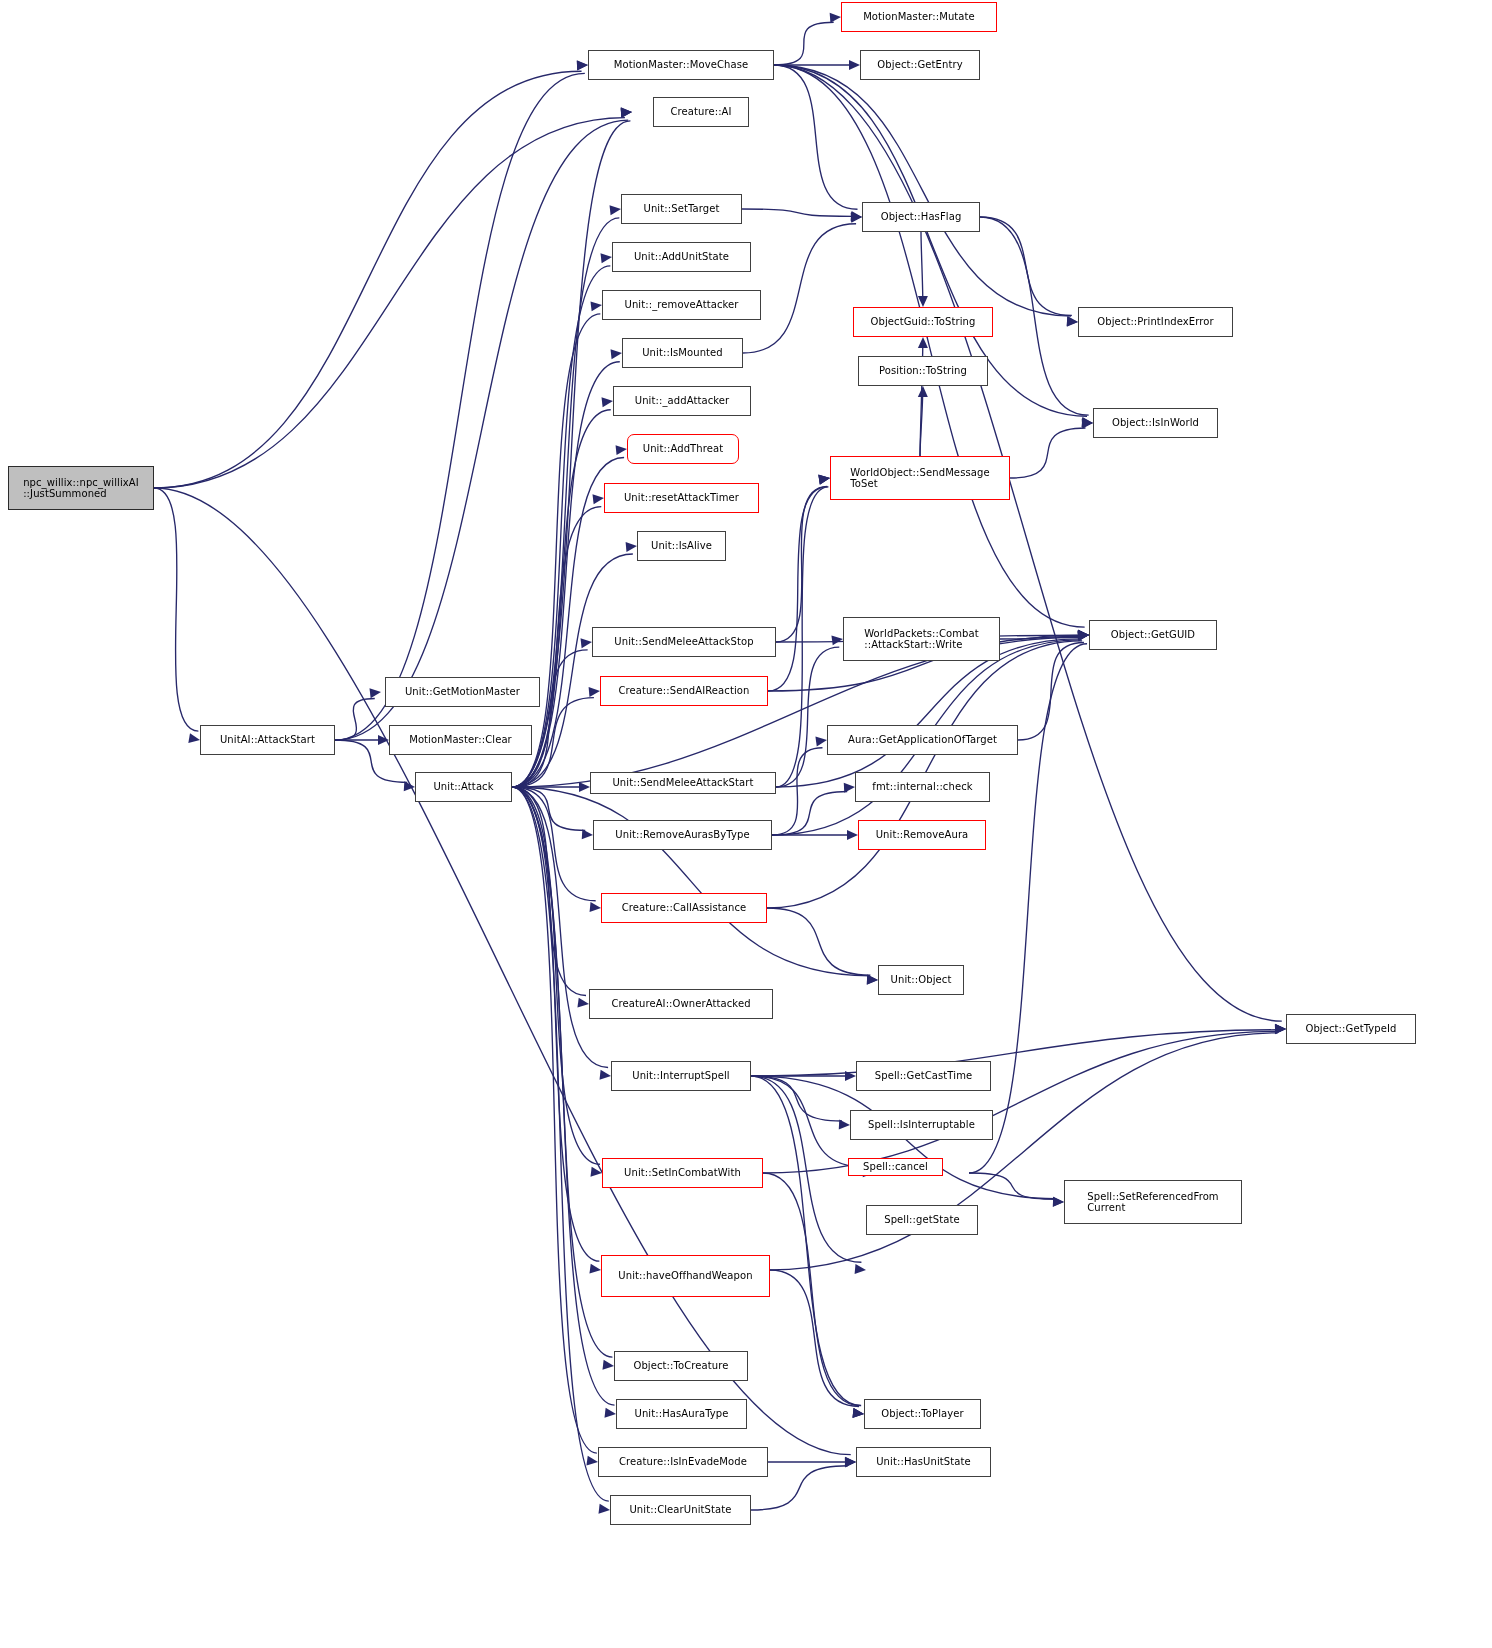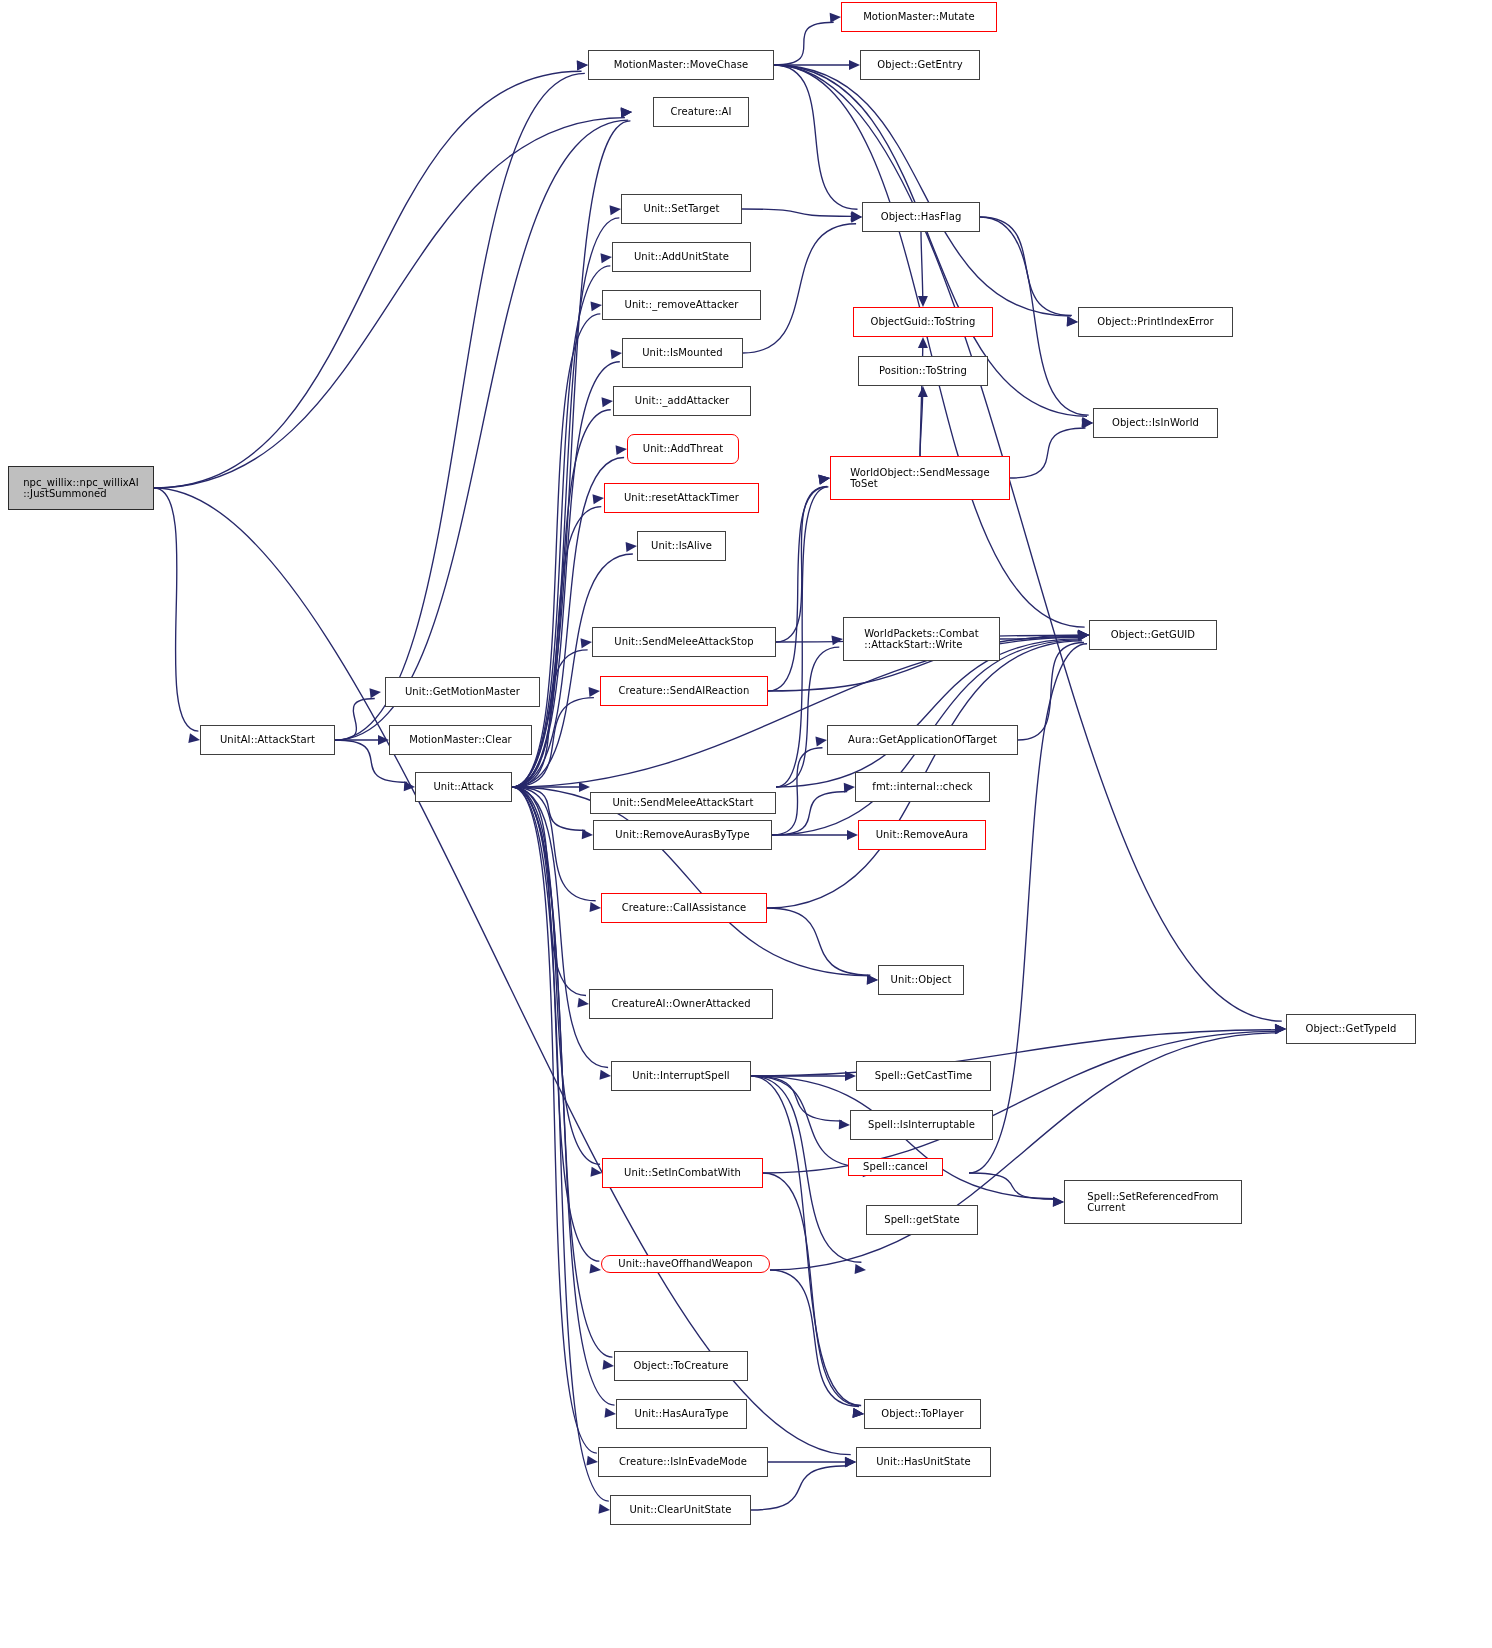--- a/index.html
+++ b/index.html
@@ -201,36 +201,36 @@
       <div class="node" style="left: 592px; top: 627px; width: 184px; height: 30px;">Unit::SendMeleeAttackStop</div>
       <div class="node" style="left: 843px; top: 617px; width: 157px; height: 44px;">WorldPackets::Combat
 ::AttackStart::Write</div>
       <div class="node" style="left: 1089px; top: 620px; width: 128px; height: 30px;">Object::GetGUID</div>
       <div class="node" style="left: 385px; top: 677px; width: 155px; height: 30px;">Unit::GetMotionMaster</div>
       <div class="node red" style="left: 600px; top: 676px; width: 168px; height: 30px;">Creature::SendAIReaction</div>
       <div class="node" style="left: 200px; top: 725px; width: 135px; height: 30px;">UnitAI::AttackStart</div>
       <div class="node" style="left: 389px; top: 725px; width: 143px; height: 30px;">MotionMaster::Clear</div>
       <div class="node" style="left: 827px; top: 725px; width: 191px; height: 30px;">Aura::GetApplicationOfTarget</div>
       <div class="node" style="left: 415px; top: 772px; width: 97px; height: 30px;">Unit::Attack</div>
-      <div class="node" style="left: 590px; top: 772px; width: 186px; height: 22px; margin-top: 20px;">Unit::SendMeleeAttackStart</div>
+      <div class="node" style="left: 590px; top: 772px; width: 186px; height: 22px;">Unit::SendMeleeAttackStart</div>
       <div class="node" style="left: 855px; top: 772px; width: 135px; height: 30px;">fmt::internal::check</div>
       <div class="node" style="left: 593px; top: 820px; width: 179px; height: 30px;">Unit::RemoveAurasByType</div>
       <div class="node red" style="left: 858px; top: 820px; width: 128px; height: 30px;">Unit::RemoveAura</div>
       <div class="node red" style="left: 601px; top: 893px; width: 166px; height: 30px;">Creature::CallAssistance</div>
       <div class="node" style="left: 878px; top: 965px; width: 86px; height: 30px;">Unit::Object</div>
       <div class="node" style="left: 589px; top: 989px; width: 184px; height: 30px;">CreatureAI::OwnerAttacked</div>
       <div class="node" style="left: 1286px; top: 1014px; width: 130px; height: 30px;">Object::GetTypeId</div>
       <div class="node" style="left: 611px; top: 1061px; width: 140px; height: 30px;">Unit::InterruptSpell</div>
       <div class="node" style="left: 856px; top: 1061px; width: 135px; height: 30px;">Spell::GetCastTime</div>
       <div class="node" style="left: 850px; top: 1110px; width: 143px; height: 30px;">Spell::IsInterruptable</div>
       <div class="node red" style="left: 848px; top: 1158px; width: 95px; height: 18px;">Spell::cancel</div>
       <div class="node red" style="left: 602px; top: 1158px; width: 161px; height: 30px;">Unit::SetInCombatWith</div>
       <div class="node" style="left: 1064px; top: 1180px; width: 178px; height: 44px;">Spell::SetReferencedFrom
 Current</div>
-      <div class="node red" style="left: 601px; top: 1255px; width: 169px; height: 18px; border-radius: 11px;">Unit::haveOffhandWeapon</div>
+      <div class="node red" style="left: 601px; top: 1255px; width: 169px; height: 42px;">Unit::haveOffhandWeapon</div>
       <div class="node" style="left: 866px; top: 1205px; width: 112px; height: 30px;">Spell::getState</div>
       <div class="node" style="left: 614px; top: 1351px; width: 134px; height: 30px;">Object::ToCreature</div>
       <div class="node" style="left: 616px; top: 1399px; width: 131px; height: 30px;">Unit::HasAuraType</div>
       <div class="node" style="left: 864px; top: 1399px; width: 117px; height: 30px;">Object::ToPlayer</div>
       <div class="node" style="left: 598px; top: 1447px; width: 170px; height: 30px;">Creature::IsInEvadeMode</div>
       <div class="node" style="left: 856px; top: 1447px; width: 135px; height: 30px;">Unit::HasUnitState</div>
       <div class="node" style="left: 610px; top: 1495px; width: 141px; height: 30px;">Unit::ClearUnitState</div>
     </div>
 </div>
 

